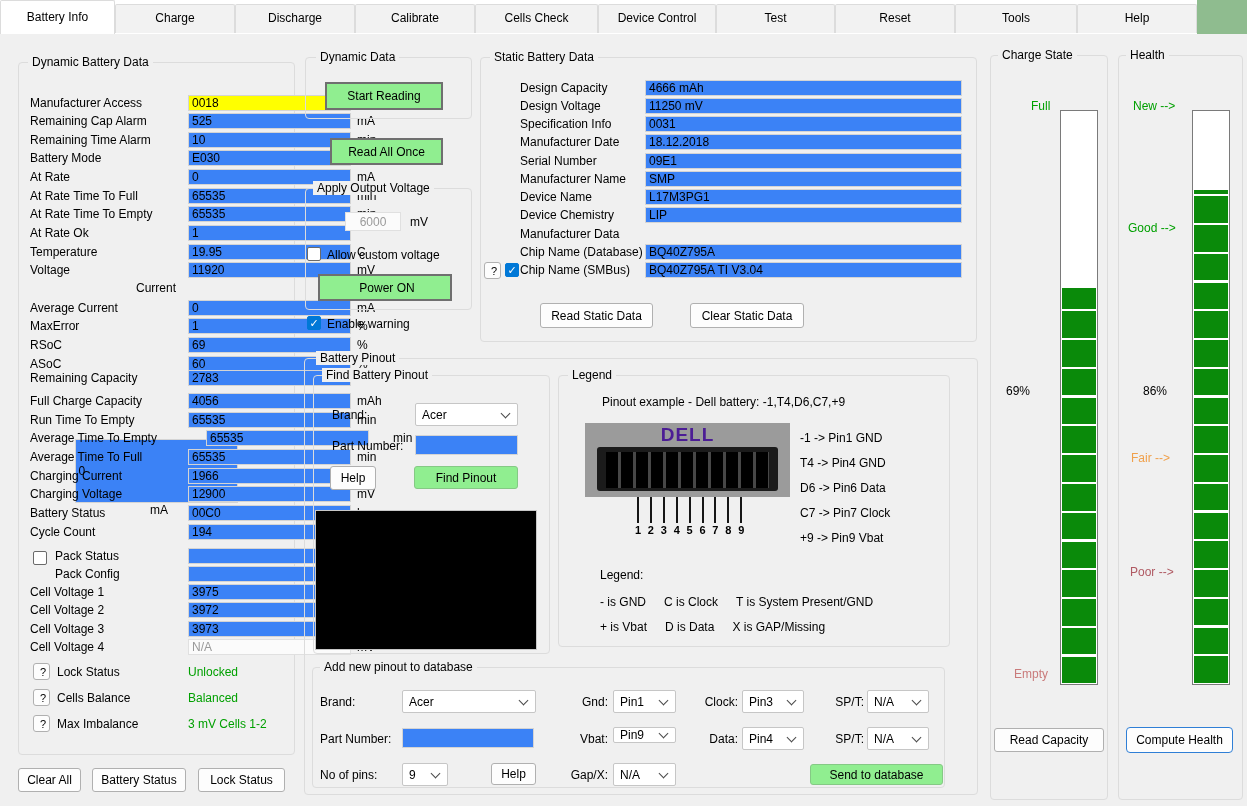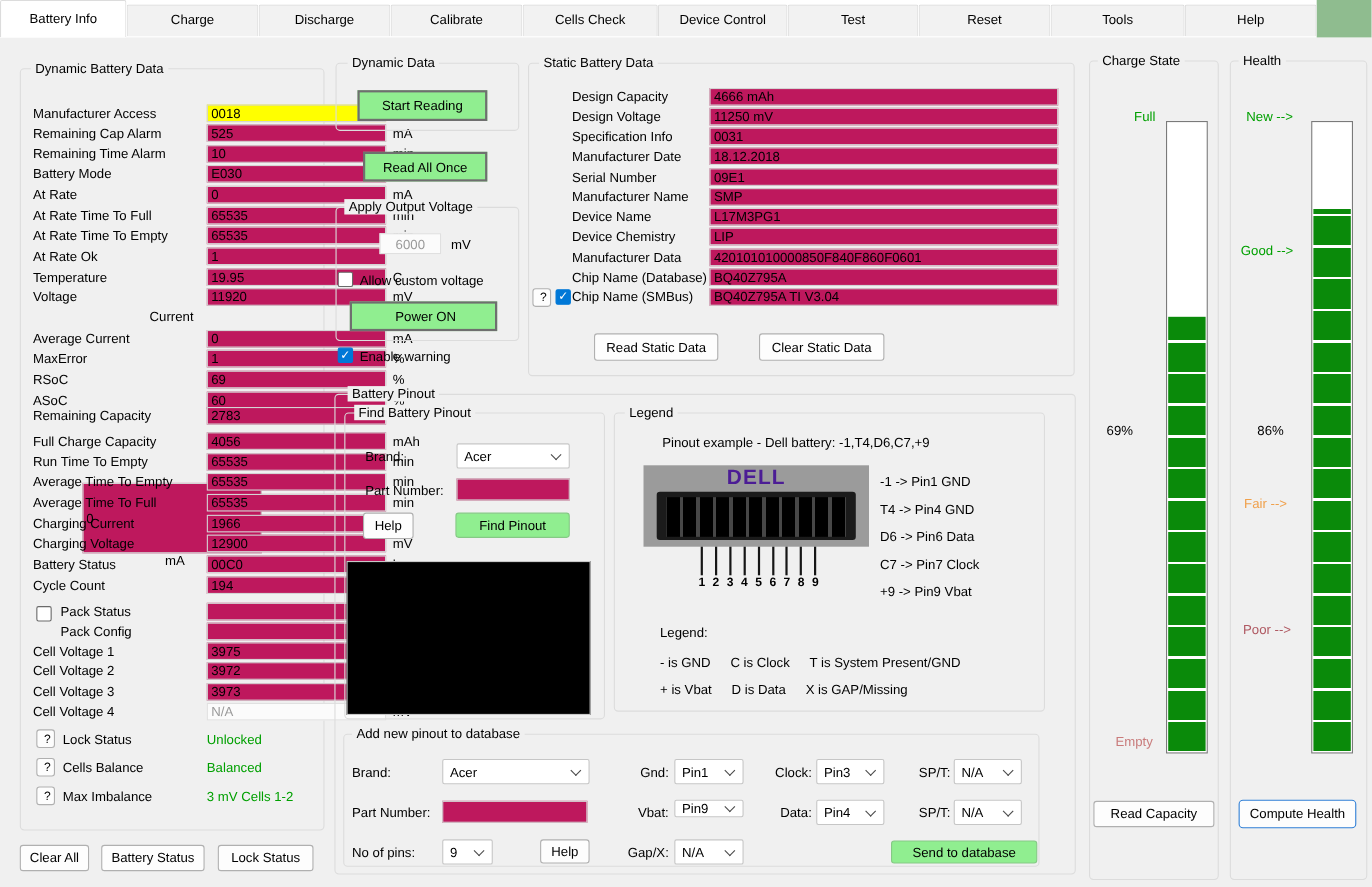--- a/index.html
+++ b/index.html
@@ -12,21 +12,21 @@
   #tabbar{position:absolute;left:0;top:0;width:1247px;height:34px;background:#fff;}
   .tab{position:absolute;top:4px;height:29px;box-sizing:border-box;background:#f2f2f2;
        border:1px solid #dcdcdc;border-bottom:none;text-align:center;line-height:27px;
        border-radius:2px 2px 0 0;cursor:default;}
   .tab.active{top:0;height:34px;background:#fff;line-height:32px;z-index:2;}
   #tab-corner{position:absolute;top:0;right:0;width:50px;height:34px;background:#8fbc8f;}
   
   .gb{position:absolute;border:1px solid #dcdcdc;border-radius:4px;box-sizing:border-box;}
   .gb-t{position:absolute;background:#f0f0f0;padding:0 4px;line-height:14px;white-space:nowrap;}
   
-  .tin{box-sizing:border-box;height:16px;border:1px solid #d4d4d4;background:#be185d;
+  .tin{box-sizing:border-box;height:16px;border:1px solid #d4d4d4;background:#3b82f6;
        font-family:"Liberation Sans",sans-serif;font-size:12px;padding:0 3px;color:#000;}
   .tin.hl{background:#ffff00;}
   .tin.dis{color:#9a9a9a;background:#fbfbfb;border-color:#e0e0e0;}
   
   .btn{box-sizing:border-box;background:#fdfdfd;border:1px solid #b0b0b0;border-radius:3px;
        font-family:"Liberation Sans",sans-serif;font-size:12px;color:#000;text-align:center;cursor:default;}
   .btn-heavy{box-sizing:border-box;background:#90ee90;border:2px solid #6f6f6f;
        font-family:"Liberation Sans",sans-serif;font-size:12px;text-align:center;cursor:default;}
   .btn-green{box-sizing:border-box;background:#90ee90;border:1px solid #85c985;border-radius:3px;
        font-family:"Liberation Sans",sans-serif;font-size:12px;text-align:center;cursor:default;}
@@ -174,21 +174,21 @@
     <div class="dynrow" style="top: 392.56px;">
       <span class="dl">Full Charge Capacity</span>
       <input class="tin" value="4056" style="">
       <span class="du">mAh</span>
     </div>
     <div class="dynrow" style="top: 411.22px;">
       <span class="dl">Run Time To Empty</span>
       <input class="tin" value="65535" style="">
       <span class="du">min</span>
     </div>
-    <div class="dynrow" style="top: 429.88px;">
+    <div class="dynrow" style="top: 429.88px; gap: 18px;">
       <span class="dl">Average Time To Empty</span>
       <input class="tin" value="65535" style="">
       <span class="du">min</span>
     </div>
     <div class="dynrow" style="top: 448.54px;">
       <span class="dl">Average Time To Full</span>
       <input class="tin" value="65535" style="">
       <span class="du">min</span>
     </div>
     <div class="dynrow" style="top: 467.2px;">
@@ -304,21 +304,20 @@
     <div class="strow" style="top: 188.5px;">
       <span class="stl">Device Name</span>
       <input class="tin" value="L17M3PG1" style="">
     </div>
     <div class="strow" style="top: 206.75px;">
       <span class="stl">Device Chemistry</span>
       <input class="tin" value="LIP" style="">
     </div>
     <div class="strow" style="top: 225px;">
       <span class="stl">Manufacturer Data</span>
-      <input class="tin" value="420101010000850F840F860F0601" style="">
     </div>
     <div class="strow" style="top: 243.25px;">
       <span class="stl">Chip Name (Database)</span>
       <input class="tin" value="BQ40Z795A" style="">
     </div>
     <div class="strow" style="top: 261.5px;">
       <span class="stl">Chip Name (SMBus)</span>
       <input class="tin" value="BQ40Z795A TI V3.04" style="">
     </div>
   </div>

